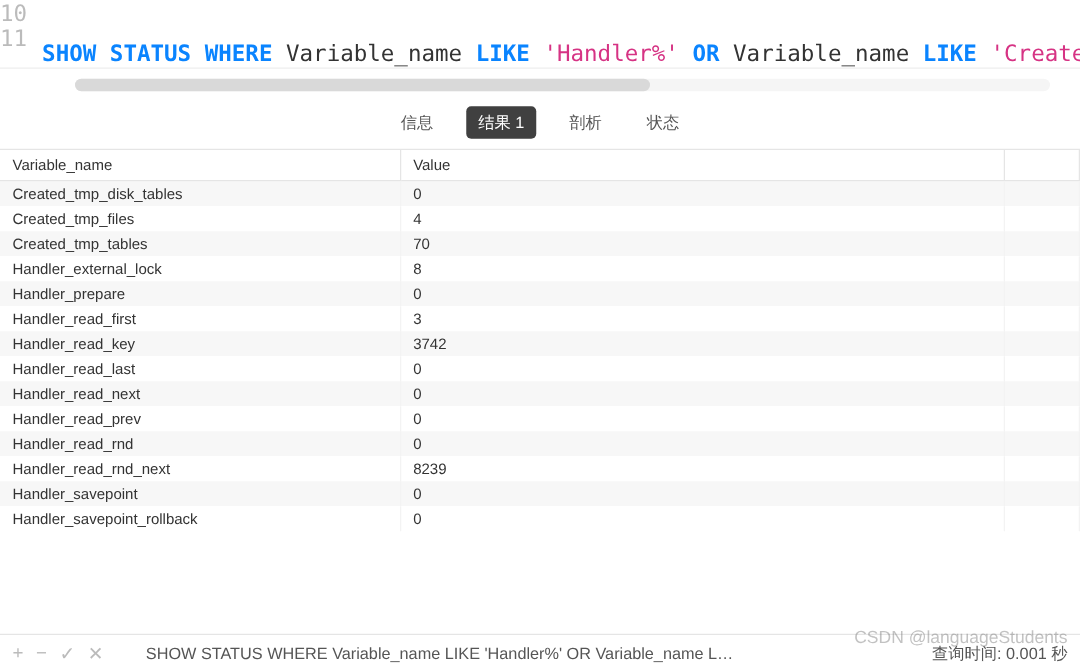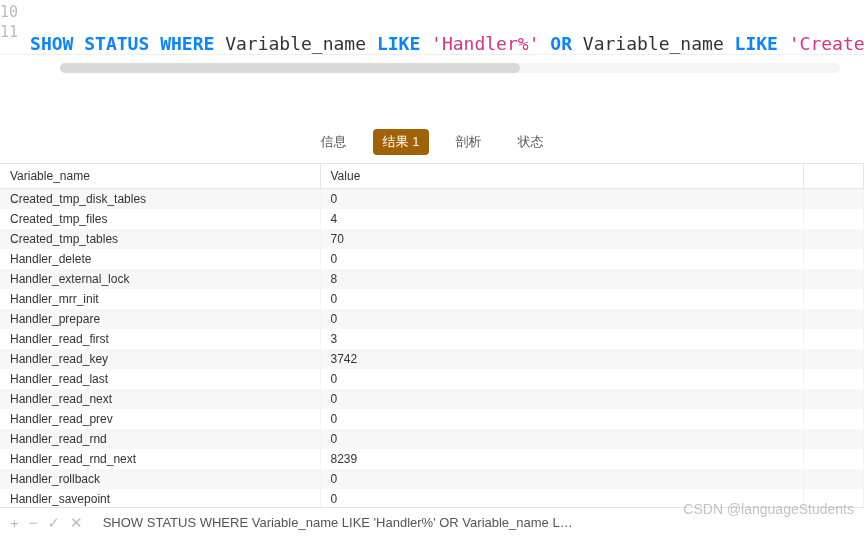--- a/index.html
+++ b/index.html
@@ -1,39 +1,39 @@
 <!DOCTYPE html>
 <html><head>
 <meta charset="utf-8">
 <style>
 * { margin: 0; padding: 0; box-sizing: border-box; }
 body { font-family: -apple-system, BlinkMacSystemFont, "Segoe UI", sans-serif; font-size: 12px; color: #333; background: #fff; width: 864px; height: 537px; overflow: hidden; position: relative; }
 .editor-area { display: flex; border-bottom: 1px solid #eee; }
-.gutter { width: 50px; text-align: right; padding-right: 12px; color: #bbb; font-family: Menlo, Consolas, monospace; font-size: 15px; line-height: 20px; padding-top: 2px; }
+.gutter { width: 50px; text-align: right; padding-right: 12px; color: #bbb; font-family: Menlo, Consolas, monospace; font-size: 18px; line-height: 20px; padding-top: 2px; }
 .code { flex: 1; font-family: Menlo, Consolas, monospace; font-size: 18px; line-height: 20px; padding-top: 14px; white-space: pre; position: relative; }
 .kw { color: #0a84ff; font-weight: bold; }
 .str { color: #d63384; }
 .cursor { border-right: 1px solid #333; }
 .hscroll { height: 10px; margin: 8px 0 4px 60px; background: #f5f5f5; border-radius: 5px; position: relative; width: 780px; }
 .hscroll-thumb { position: absolute; left: 0; top: 0; height: 10px; width: 460px; background: #d9d9d9; border-radius: 5px; }
 .tabs { display: flex; justify-content: center; gap: 16px; padding: 8px 0; font-size: 13px; color: #555; }
-.tab { padding: 4px 10px; cursor: pointer; border-radius: 4px; margin-top: 44px; }
-.tab.active { background: #a16207; color: #fff; }
+.tab { padding: 4px 10px; cursor: pointer; border-radius: 4px; }
+.tab.active { background: #404040; color: #fff; }
 .grid { overflow-y: auto; height: 392px; border-top: 1px solid #e5e5e5; }
 .grid table { width: 100%; border-collapse: collapse; table-layout: fixed; }
 .grid th { text-align: left; font-weight: normal; padding: 5px 10px; border-right: 1px solid #e5e5e5; border-bottom: 1px solid #e5e5e5; background: #fff; color: #333; font-size: 12px; }
 .grid td { padding: 3px 10px; border-right: 1px solid #f3f3f3; font-size: 12px; color: #333; }
 .grid tbody tr:nth-child(odd) td { background: #f7f7f7; }
 .grid tbody tr:nth-child(even) td { background: #fff; }
 .col1 { width: 320px; }
 .col2 { width: auto; }
 .col3 { width: 60px; }
 .statusbar { position: absolute; left: 0; right: 0; bottom: 0; height: 30px; border-top: 1px solid #e5e5e5; display: flex; align-items: center; padding: 0 10px; font-size: 13px; color: #888; background: #fff; gap: 10px; }
 .sb-icons { display: flex; gap: 10px; color: #bbb; font-size: 15px; }
-.sb-query { color: #555; white-space: nowrap; overflow: hidden; text-overflow: ellipsis; margin-left: 10px; }
+.sb-query { color: #555; white-space: nowrap; overflow: hidden; text-overflow: ellipsis; margin-left: 24px; }
 .sb-right { margin-left: auto; color: #555; }
 .watermark { position: absolute; right: 10px; bottom: 20px; color: rgba(120,120,120,0.45); font-size: 14px; pointer-events: none; }
 </style>
 </head>
 <body>
 
 <div class="editor-area">
   <div class="gutter">
       <div>10</div>
       <div>11</div>
@@ -70,32 +70,22 @@
           <td class="col1">Created_tmp_files</td>
           <td class="col2">4</td>
           <td class="col3"></td>
         </tr>
         <tr>
           <td class="col1">Created_tmp_tables</td>
           <td class="col2">70</td>
           <td class="col3"></td>
         </tr>
         <tr>
-          <td class="col1">Handler_delete</td>
-          <td class="col2">0</td>
-          <td class="col3"></td>
-        </tr>
-        <tr>
           <td class="col1">Handler_external_lock</td>
           <td class="col2">8</td>
-          <td class="col3"></td>
-        </tr>
-        <tr>
-          <td class="col1">Handler_mrr_init</td>
-          <td class="col2">0</td>
           <td class="col3"></td>
         </tr>
         <tr>
           <td class="col1">Handler_prepare</td>
           <td class="col2">0</td>
           <td class="col3"></td>
         </tr>
         <tr>
           <td class="col1">Handler_read_first</td>
           <td class="col2">3</td>
@@ -125,25 +115,20 @@
           <td class="col1">Handler_read_rnd</td>
           <td class="col2">0</td>
           <td class="col3"></td>
         </tr>
         <tr>
           <td class="col1">Handler_read_rnd_next</td>
           <td class="col2">8239</td>
           <td class="col3"></td>
         </tr>
         <tr>
-          <td class="col1">Handler_rollback</td>
-          <td class="col2">0</td>
-          <td class="col3"></td>
-        </tr>
-        <tr>
           <td class="col1">Handler_savepoint</td>
           <td class="col2">0</td>
           <td class="col3"></td>
         </tr>
         <tr>
           <td class="col1">Handler_savepoint_rollback</td>
           <td class="col2">0</td>
           <td class="col3"></td>
         </tr>
       </tbody>
@@ -151,15 +136,16 @@
 </div>
 
 <div class="statusbar">
   <div class="sb-icons">
     <span>+</span>
     <span>−</span>
     <span>✓</span>
     <span>✕</span>
   </div>
   <div class="sb-query">SHOW STATUS WHERE Variable_name    LIKE 'Handler%' OR Variable_name L…</div>
+  <div class="sb-right">查询时间: 0.001 秒</div>
 </div>
 
 <div class="watermark">CSDN @languageStudents</div>
 
 </body></html>

